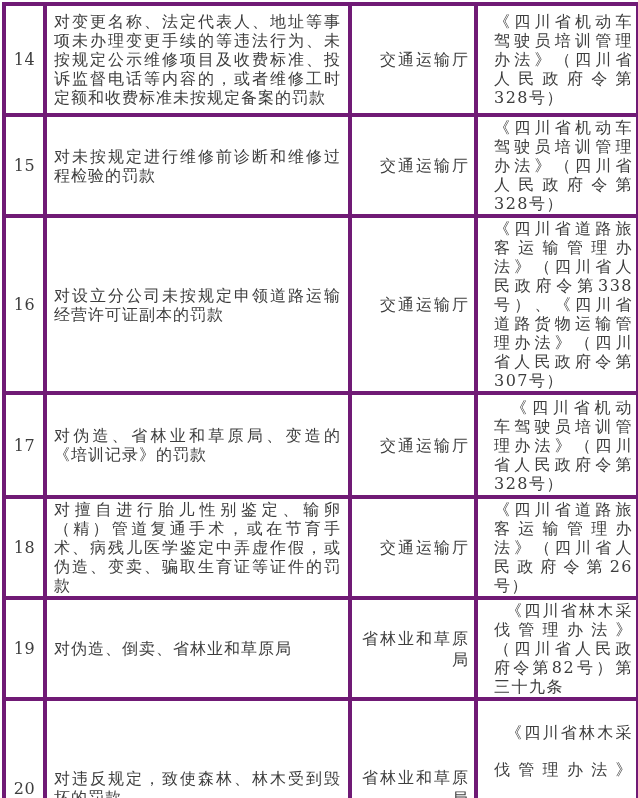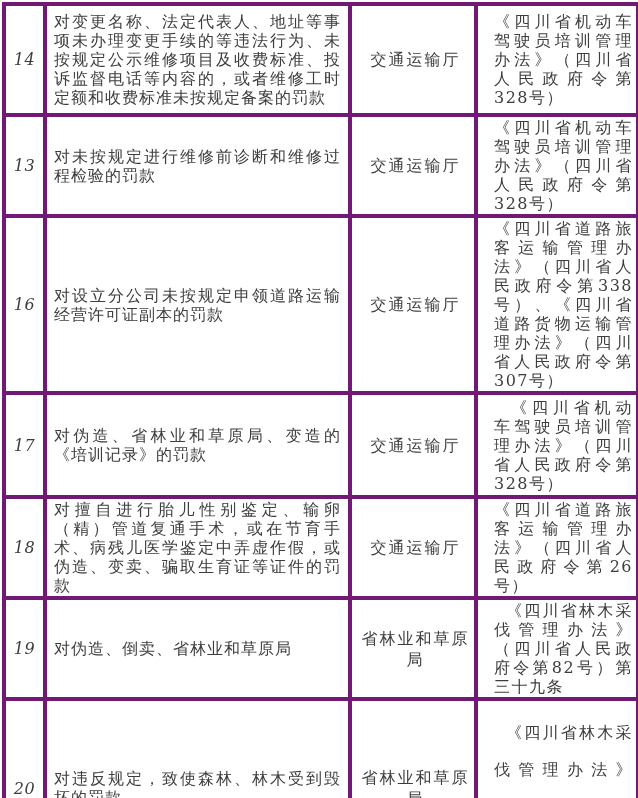--- a/index.html
+++ b/index.html
@@ -27,30 +27,29 @@
     border: 4px solid #701a75;
     vertical-align: middle;
     font-size: 16px;
     overflow: hidden;
   }
   td.num {
     text-align: center;
     font-size: 15px;
     letter-spacing: 0.5px;
     padding: 0 2px;
-    font-style: italic;
   }
   td.violation {
     text-align: justify;
     line-height: 19px;
     letter-spacing: 1px;
     padding: 0 7px 0 7px;
   }
   td.dept {
-    text-align: center;
+    text-align: right;
     line-height: 21px;
     letter-spacing: 2px;
     padding: 0 4px 0 9px;
   }
   td.basis {
     text-align: justify;
     line-height: 19px;
     letter-spacing: 1.5px;
     padding: 1px 3px 1px 16px;
   }
@@ -70,21 +69,21 @@
       <col style="width:162px">
     </colgroup>
     <tbody>
       <tr style="height:111px">
         <td class="num">14</td>
         <td class="violation">对变更名称、法定代表人、地址等事项未办理变更手续的等违法行为、未按规定公示维修项目及收费标准、投诉监督电话等内容的，或者维修工时定额和收费标准未按规定备案的罚款</td>
         <td class="dept">交通运输厅</td>
         <td class="basis">《四川省机动车驾驶员培训管理办法》（四川省人民政府令第328号）</td>
       </tr>
       <tr style="height:84px">
-        <td class="num">13</td>
+        <td class="num">15</td>
         <td class="violation">对未按规定进行维修前诊断和维修过程检验的罚款</td>
         <td class="dept">交通运输厅</td>
         <td class="basis">《四川省机动车驾驶员培训管理办法》（四川省人民政府令第328号）</td>
       </tr>
       <tr style="height:144px">
         <td class="num">16</td>
         <td class="violation">对设立分公司未按规定申领道路运输经营许可证副本的罚款</td>
         <td class="dept">交通运输厅</td>
         <td class="basis">《四川省道路旅客运输管理办法》（四川省人民政府令第338号）、《四川省道路货物运输管理办法》（四川省人民政府令第307号）</td>
       </tr>

